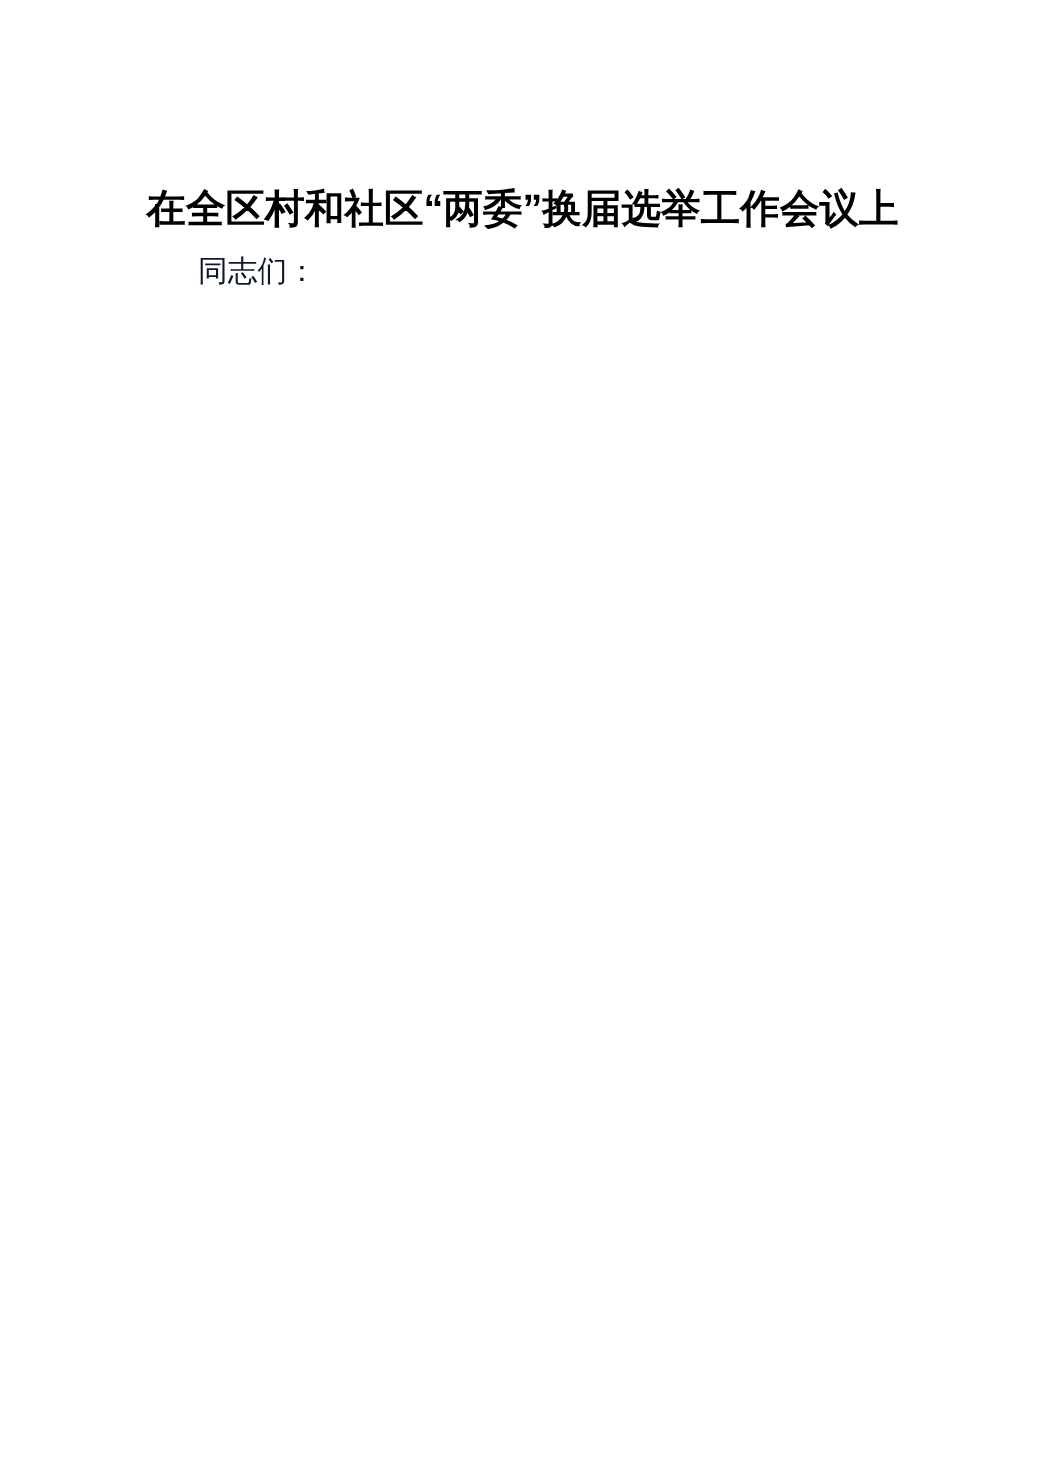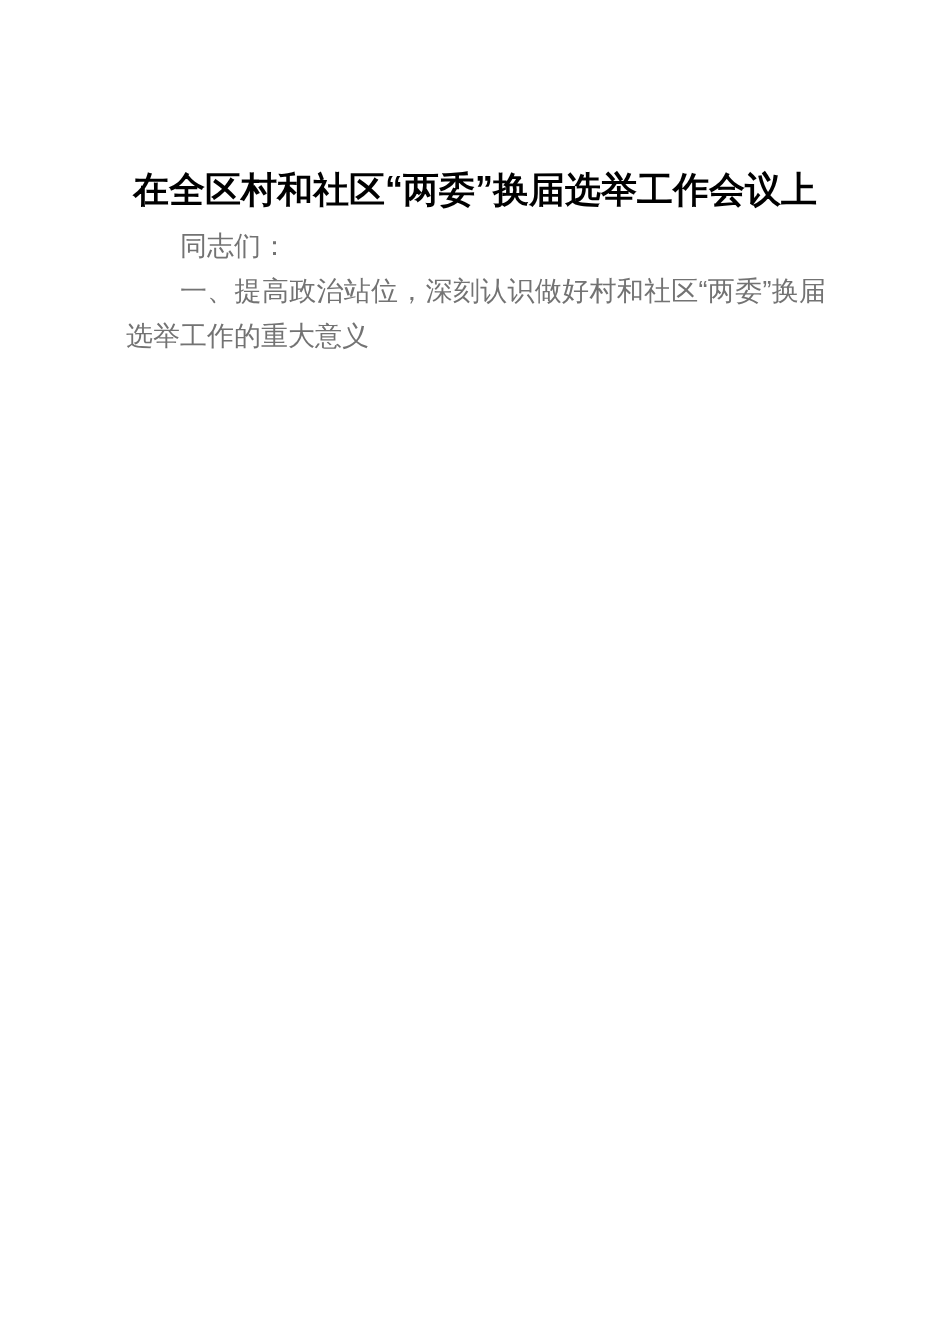--- a/index.html
+++ b/index.html
@@ -29,33 +29,32 @@
     display: block;
   }
   .doc-body {
     box-sizing: border-box;
     width: 700px;
     margin-left: 126px;
     margin-top: 6px;
     font-size: 27px;
     line-height: 45px;
     text-align: justify;
-    color: #737373;
+    color: #0f172a;
   }
   .doc-body p {
     margin: 0;
     padding: 0;
     text-indent: 2em;
     word-break: break-all;
   }
 </style>
 </head>
 <body>
 
 <div class="page">
   <div class="doc-title" id="title-container">
       <span class="title-line">在全区村和社区“两委”换届选举工作会议上</span>
     </div>
   <div class="doc-body" id="body-container">
       <p>同志们：</p>
-      <p>一、提高政治站位，深刻认识做好村和社区“两委”换届选举工作的重大意义</p>
     </div>
 </div>
 
 </body></html>

